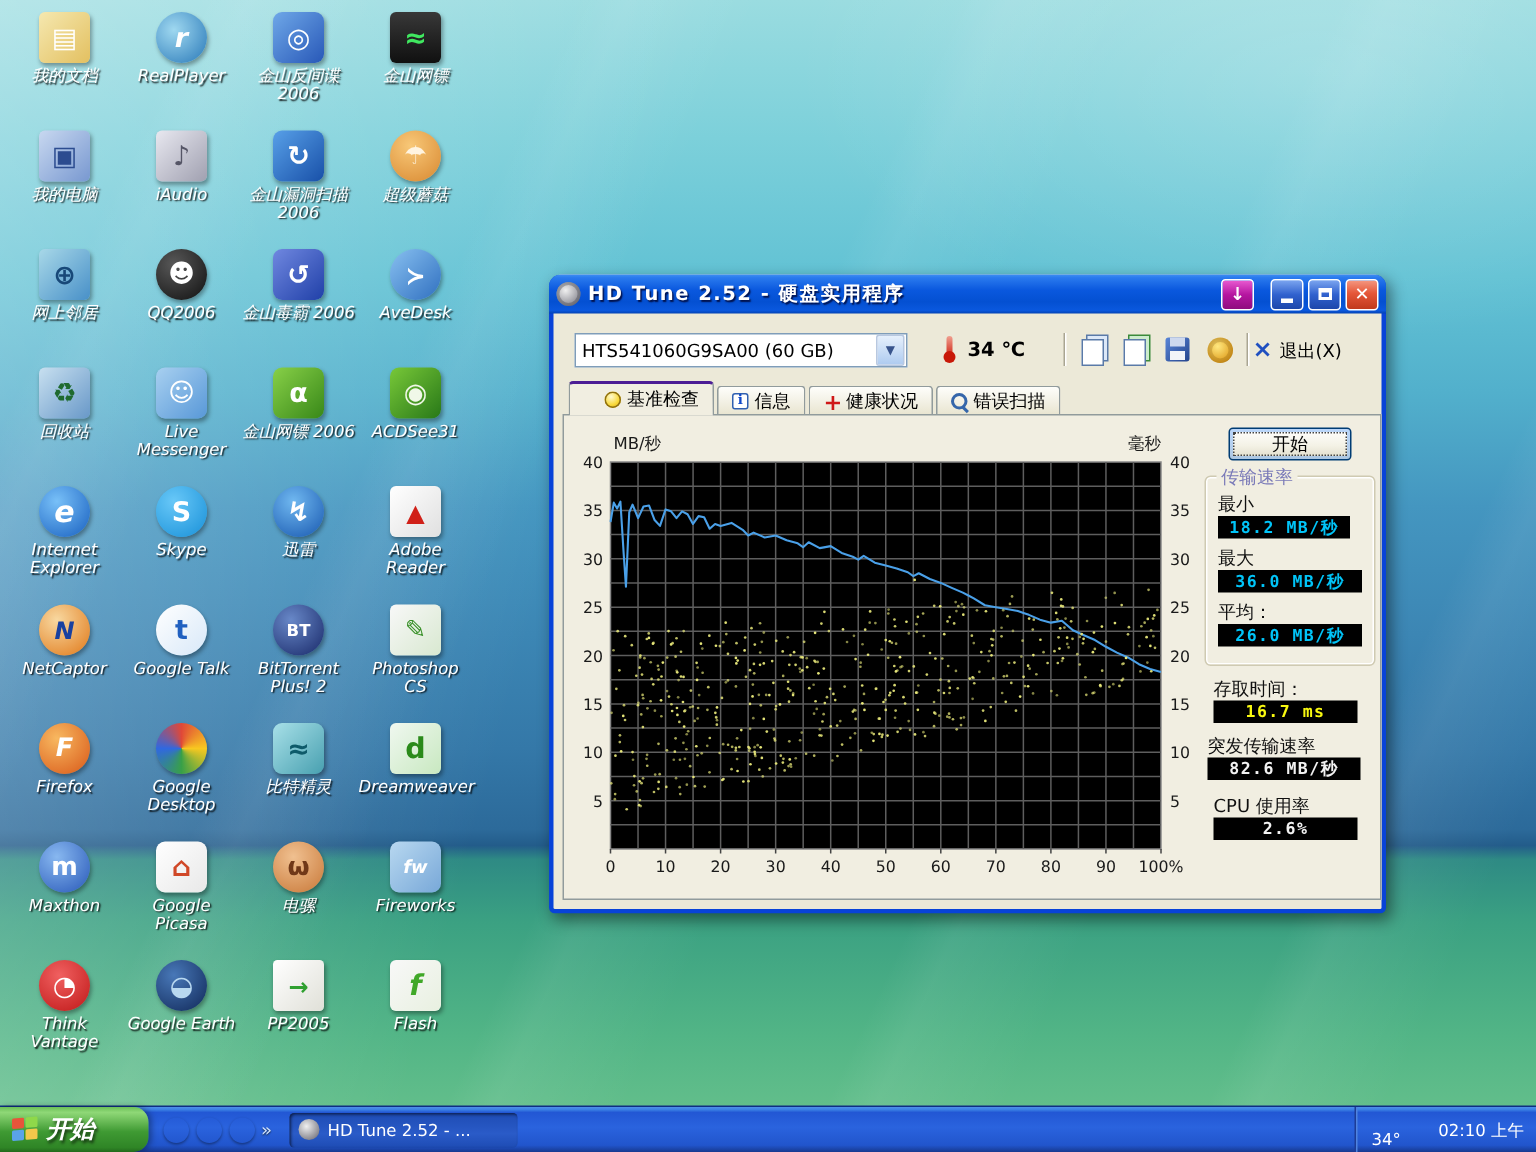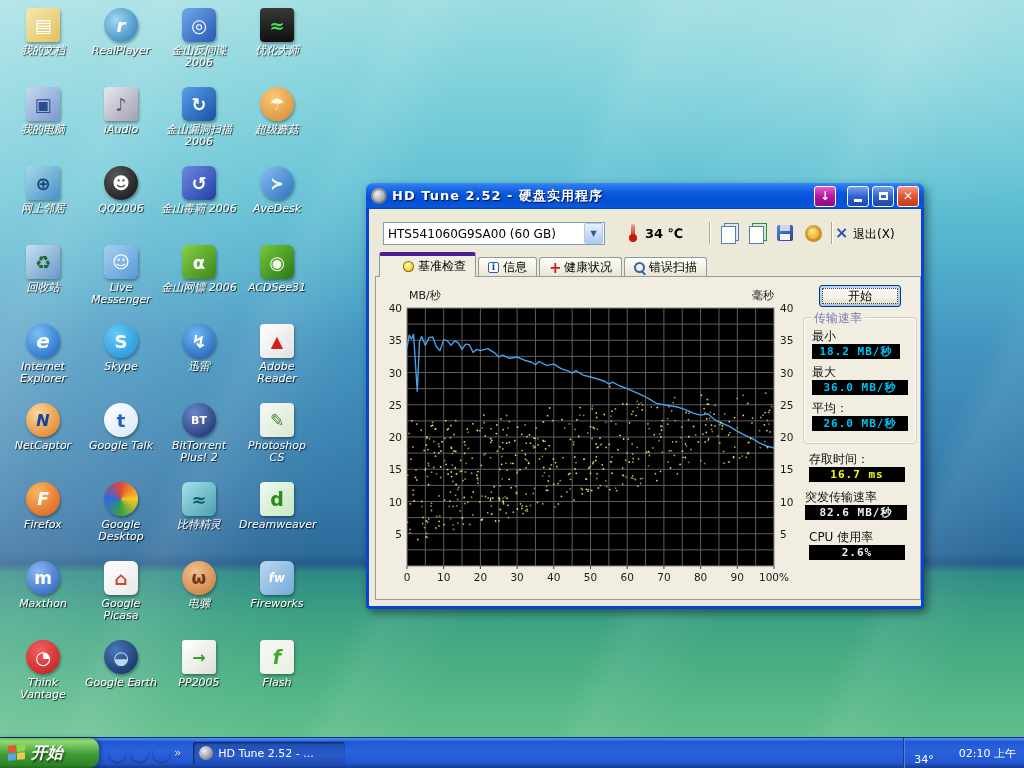--- a/index.html
+++ b/index.html
@@ -68,21 +68,21 @@
   .gear{width:17px;height:17px;border-radius:50%;margin-top:2px;
      background:radial-gradient(circle at 40% 35%,#ffe880,#e0a020 70%,#a87010);
      box-shadow:inset 0 0 0 3px rgba(120,80,10,.25);}
   .exitx{position:absolute;left:466px;top:14px;font-size:16px;font-weight:bold;color:#2050c0;}
   .exitt{position:absolute;left:484px;top:17px;font-size:12px;}
   
   .tabs{position:absolute;left:10px;top:47px;height:21px;display:flex;align-items:flex-end;}
   .tab{height:19px;display:flex;align-items:center;padding:0 9px;margin-right:2px;
      border:1px solid #919b9c;border-bottom:none;border-radius:3px 3px 0 0;font-size:12px;
      background:linear-gradient(180deg,#fefefb,#e8e4cf);}
-  .tab.act{height:21px;background:#f1eee1;border-top:4px solid #4c1d95;position:relative;z-index:2;padding-left:23px;}
+  .tab.act{height:21px;background:#f1eee1;border-top:2px solid #4c1d95;position:relative;z-index:2;padding-left:23px;}
   .tico{width:11px;height:11px;display:inline-block;margin-right:4px;position:relative;flex:0 0 auto;}
   .tico.bulb{background:radial-gradient(circle at 40% 32%,#fffad0,#f8d838 55%,#c09010);border-radius:50%;box-shadow:inset 0 0 0 1px #8f7010;}
   .tico.info{background:#fff;border:1px solid #3060b0;border-radius:2px;box-sizing:border-box;}
   .tico.info:before{content:"i";position:absolute;left:0;right:0;top:-1px;text-align:center;
      font:bold 9px "DejaVu Serif",serif;color:#1048c8;}
   .tico.health:before{content:"+";position:absolute;left:0;right:0;top:-3px;text-align:center;
      font:bold 15px "DejaVu Sans",sans-serif;color:#cf1818;}
   .tico.scan{border:2px solid #3566aa;border-radius:50%;width:7px;height:7px;box-sizing:content-box;}
   .tico.scan:after{content:"";position:absolute;right:-3px;bottom:-3px;width:5px;height:2px;
      background:#3566aa;transform:rotate(45deg);}
@@ -158,21 +158,21 @@
       <div class="dicon">
       <div class="ig" style="background: radial-gradient(circle at 35% 35%, rgb(159, 216, 240), rgb(40, 120, 184)); color: rgb(255, 255, 255); border-radius: 50%; font-size: 18px; font-style: italic;">r</div>
       <div class="lb">RealPlayer</div>
     </div>
       <div class="dicon">
       <div class="ig" style="background: linear-gradient(135deg, rgb(111, 168, 232), rgb(40, 88, 184)); color: rgb(255, 255, 255); border-radius: 6px; font-size: 18px; font-style: normal;">◎</div>
       <div class="lb">金山反间谍 2006</div>
     </div>
       <div class="dicon">
       <div class="ig" style="background: linear-gradient(rgb(56, 56, 56), rgb(16, 16, 16)); color: rgb(64, 232, 96); border-radius: 4px; font-size: 18px; font-style: normal;">≈</div>
-      <div class="lb">优化大师</div>
+      <div class="lb">金山网镖</div>
     </div>
       <div class="dicon">
       <div class="ig" style="background: linear-gradient(135deg, rgb(200, 216, 240), rgb(120, 152, 208)); color: rgb(44, 76, 144); border-radius: 4px; font-size: 18px; font-style: normal;">▣</div>
       <div class="lb">我的电脑</div>
     </div>
       <div class="dicon">
       <div class="ig" style="background: linear-gradient(135deg, rgb(232, 232, 240), rgb(160, 160, 176)); color: rgb(85, 85, 102); border-radius: 4px; font-size: 18px; font-style: normal;">♪</div>
       <div class="lb">iAudio</div>
     </div>
       <div class="dicon">

